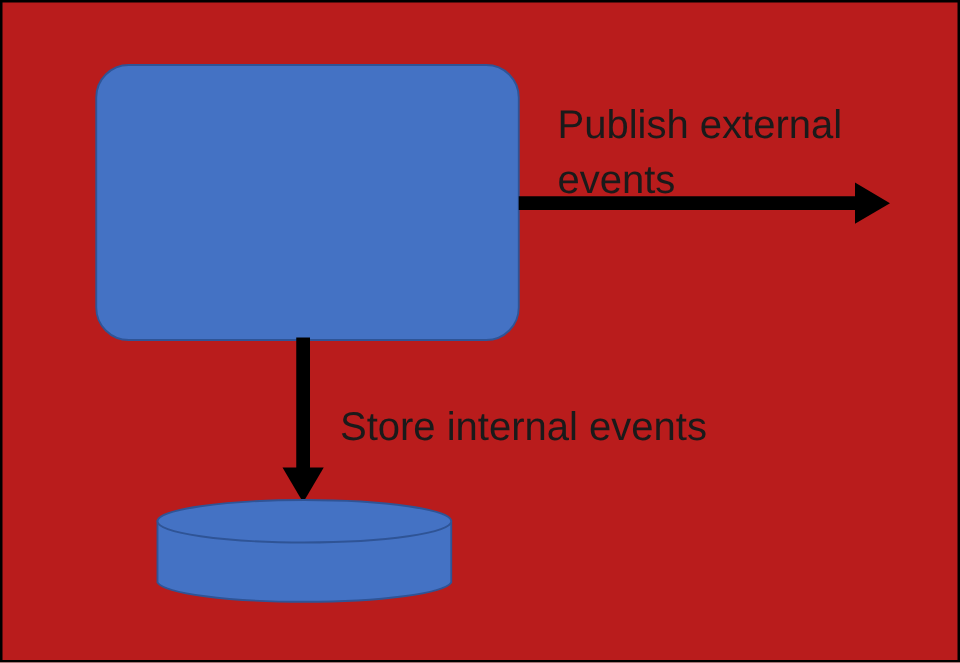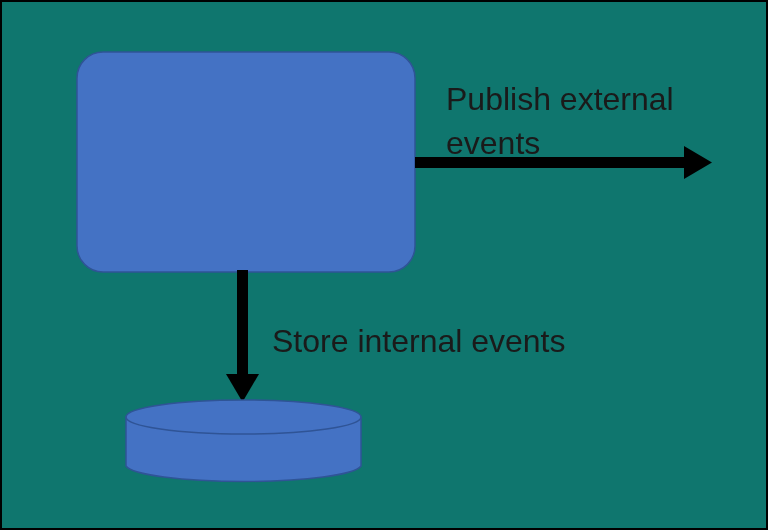--- a/index.html
+++ b/index.html
@@ -10,21 +10,21 @@
   }
   body {
     width: 768px;
     height: 530px;
     font-family: "Liberation Sans", sans-serif;
   }
   #diagram-canvas {
     position: relative;
     width: 768px;
     height: 530px;
-    background: #0f766e;
+    background: #b91c1c;
     box-sizing: border-box;
     border: 2px solid #000000;
     overflow: hidden;
   }
   #diagram-svg {
     position: absolute;
     top: 0;
     left: 0;
     width: 764px;
     height: 526px;

